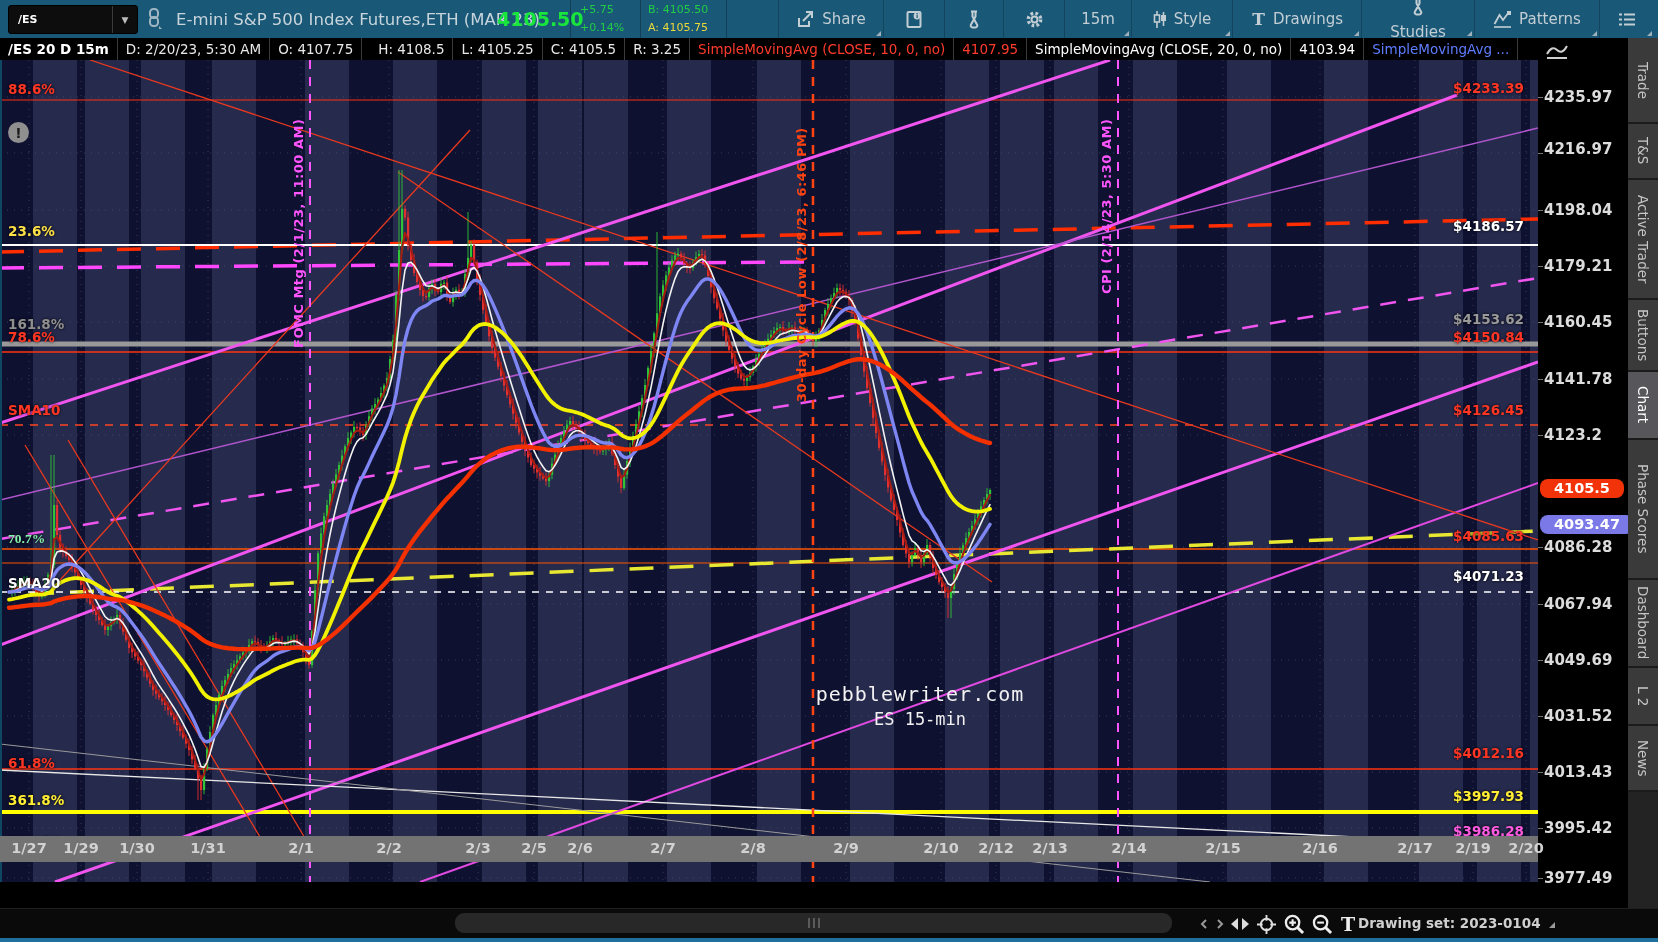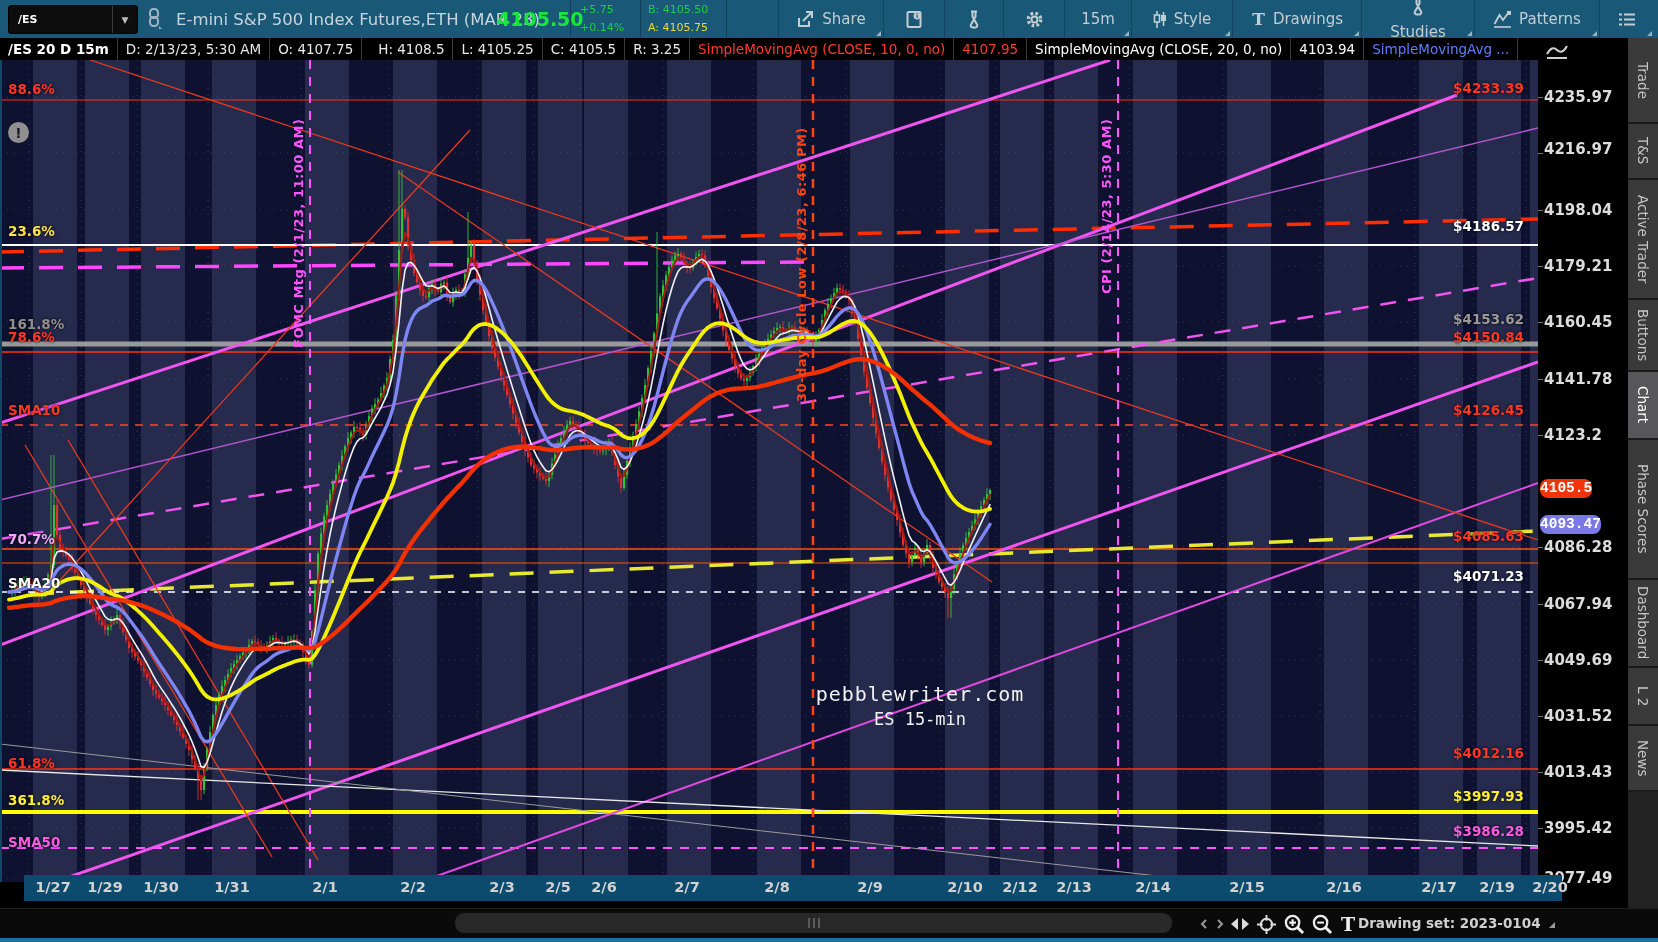--- a/index.html
+++ b/index.html
@@ -35,30 +35,30 @@
   .vlabel{position:absolute;writing-mode:vertical-rl;transform:rotate(180deg);font-size:13px;font-weight:bold;white-space:nowrap;pointer-events:none;letter-spacing:0.5px;}
   #watermark{position:absolute;left:790px;top:622px;width:260px;text-align:center;color:#f2f2f2;font-family:"DejaVu Sans Mono","Liberation Mono",monospace;pointer-events:none;}
   #watermark .wm1{font-size:20px;letter-spacing:1px;}
   #watermark .wm2{font-size:17px;margin-top:3px;}
   #warnicon{position:absolute;left:8px;top:62px;width:21px;height:21px;border-radius:50%;background:#8f8f8f;color:#1a1a1a;font-weight:bold;font-size:14px;display:flex;align-items:center;justify-content:center;cursor:pointer;}
 
   
   #paxis{position:absolute;left:1538px;top:38px;width:90px;height:870px;background:#000;cursor:ns-resize;}
   .ptick{position:absolute;left:6px;color:#dcdcdc;font-size:15px;font-weight:bold;}
   .ptickmark{position:absolute;left:0;width:5px;height:1px;background:#777;}
-  .pbadge{position:absolute;left:2px;font-size:14.5px;font-weight:bold;padding:0 0;border-radius:8px;height:19px;line-height:19px;font-family:Liberation Mono, monospace;}
+  .pbadge{position:absolute;left:2px;font-size:14.5px;font-weight:bold;padding:0 14px;border-radius:8px;height:19px;line-height:19px;}
   #axicon{position:absolute;left:6px;top:3px;width:26px;height:22px;cursor:pointer;}
 
   
   #tabstrip{position:absolute;left:1628px;top:38px;width:30px;height:904px;background:#232323;display:flex;flex-direction:column;}
   .vtab{writing-mode:vertical-rl;display:flex;align-items:center;justify-content:center;color:#c6c6c6;font-size:13.5px;background:#3a3a3a;border-bottom:2px solid #1b1b1b;cursor:pointer;}
   .vtab.active{background:#56565b;color:#fff;}
 
   
-  #taxis{position:absolute;left:0;top:875px;width:1538px;height:26px;background:#0c4a6e;cursor:ew-resize;margin-left:24px;}
+  #taxis{position:absolute;left:0;top:836px;width:1538px;height:26px;background:#737373;cursor:ew-resize;}
   .dlabel{position:absolute;top:4px;transform:translateX(-50%);color:#d2d2d2;font-size:14.5px;font-weight:600;}
 
   
   #bottombar{position:absolute;left:0;top:908px;width:1658px;height:30px;background:#0a0a0a;border-top:1px solid #1f1f1f;}
   #scrollthumb{position:absolute;left:455px;top:4px;width:717px;height:20px;background:#282828;border-radius:9px;cursor:grab;}
   #scrollthumb .grip{position:absolute;left:50%;top:5px;transform:translateX(-50%);display:flex;gap:3px;}
   #scrollthumb .grip i{display:block;width:2px;height:10px;background:#5a5a5a;}
   .bicon{position:absolute;top:3px;width:24px;height:24px;display:flex;align-items:center;justify-content:center;color:#d8d8d8;cursor:pointer;}
   #drawset{position:absolute;left:1358px;top:6px;color:#cfcfcf;font-size:13.5px;font-weight:600;cursor:pointer;}
   #drawset .corner{display:inline-block;width:0;height:0;border-left:6px solid transparent;border-bottom:6px solid #9a9a9a;margin-left:8px;}
@@ -184,21 +184,21 @@
               </g>
             </svg>
           </span>
           <span class="corner"></span>
         </div>
       </div>
   </div>
 
   <div id="statusrow">
       <div class="seg" style="color: rgb(255, 255, 255); font-weight: bold;">/ES 20 D 15m</div>
-      <div class="seg" style="color: rgb(232, 232, 232);">D: 2/13/23, 5:30 AM</div>
+      <div class="seg" style="color: rgb(232, 232, 232);">D: 2/20/23, 5:30 AM</div>
       <div class="seg" style="color: rgb(232, 232, 232);">O: 4107.75</div>
       <div class="seg" style="color: rgb(232, 232, 232); margin-left: 8px;">H: 4108.5</div>
       <div class="seg" style="color: rgb(232, 232, 232);">L: 4105.25</div>
       <div class="seg" style="color: rgb(232, 232, 232);">C: 4105.5</div>
       <div class="seg" style="color: rgb(232, 232, 232);">R: 3.25</div>
       <div class="seg" style="color: rgb(255, 59, 46);">SimpleMovingAvg (CLOSE, 10, 0, no)</div>
       <div class="seg" style="color: rgb(255, 59, 46);">4107.95</div>
       <div class="seg" style="color: rgb(255, 255, 255);">SimpleMovingAvg (CLOSE, 20, 0, no)</div>
       <div class="seg" style="color: rgb(255, 255, 255);">4103.94</div>
       <div class="seg" style="color: rgb(95, 125, 255);">SimpleMovingAvg ...</div>
@@ -964,21 +964,21 @@
     <div id="watermark">
       <div class="wm1">pebblewriter.com</div>
       <div class="wm2">ES 15-min</div>
     </div>
     <div id="lvl-labels">
         <div class="lvl-label" style="top: 21px; left: 8px; color: rgb(255, 54, 36);">88.6%</div>
         <div class="lvl-label" style="top: 163px; left: 8px; color: #fde047;">23.6%</div>
         <div class="lvl-label" style="top: 256px; left: 8px; color: rgb(143, 143, 143);">161.8%</div>
         <div class="lvl-label" style="top: 269px; left: 8px; color: rgb(255, 54, 36);">78.6%</div>
         <div class="lvl-label" style="top: 342px; left: 8px; color: rgb(255, 54, 36);">SMA10</div>
-        <div class="lvl-label" style="top: 471px; left: 8px; color: #f0abfc;">70.7%</div>
+        <div class="lvl-label" style="top: 471px; left: 8px; color: #86efac; font-family: Liberation Serif, serif;">70.7%</div>
         <div class="lvl-label" style="top: 515px; left: 8px; color: rgb(255, 255, 255);">SMA20</div>
         <div class="lvl-label" style="top: 695px; left: 8px; color: rgb(255, 54, 36);">61.8%</div>
         <div class="lvl-label" style="top: 732px; left: 8px; color: rgb(255, 238, 51);">361.8%</div>
         <div class="lvl-label" style="top: 774px; left: 8px; color: rgb(255, 90, 224);">SMA50</div>
         <div class="lvl-label" style="top: 20px; right: 14px; color: rgb(255, 54, 36);">$4233.39</div>
         <div class="lvl-label" style="top: 158px; right: 14px; color: rgb(255, 255, 255);">$4186.57</div>
         <div class="lvl-label" style="top: 251px; right: 14px; color: rgb(154, 154, 154);">$4153.62</div>
         <div class="lvl-label" style="top: 269px; right: 14px; color: rgb(255, 54, 36);">$4150.84</div>
         <div class="lvl-label" style="top: 342px; right: 14px; color: rgb(255, 54, 36);">$4126.45</div>
         <div class="lvl-label" style="top: 468px; right: 14px; color: rgb(255, 54, 36);">$4085.63</div>

